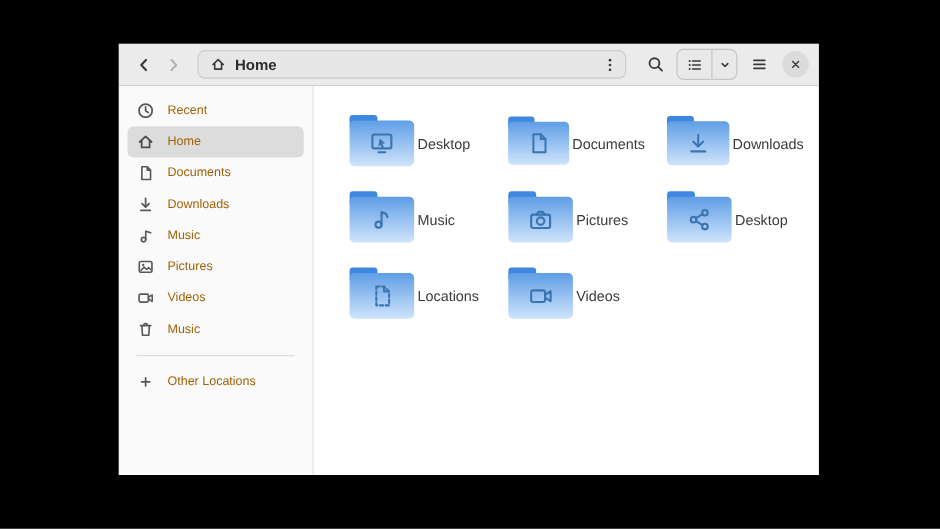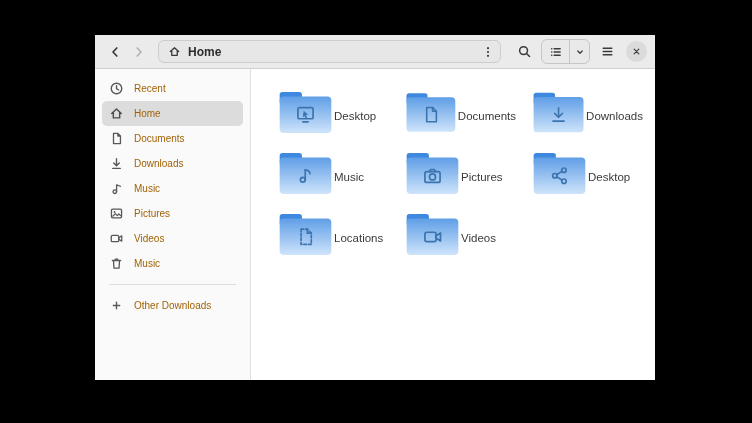--- a/index.html
+++ b/index.html
@@ -210,21 +210,21 @@
         </svg>
         <span>Music</span>
       </div>
 
       <hr class="side-sep">
 
       <div class="side-item">
         <svg width="15" height="15" viewBox="0 0 16 16">
           <path d="M8 4.6 v6.8 M4.6 8 h6.8" stroke="#56585c" stroke-width="1.5" stroke-linecap="round"></path>
         </svg>
-        <span>Other Downloads</span>
+        <span>Other Locations</span>
       </div>
     </div>
 
     <div class="content">
       <div class="grid">
 
         <div class="tile">
           <svg class="folder" viewBox="0 0 64 52">
             <rect x="3" y="3" width="25" height="13" rx="3" fill="#3f88e0"></rect>
             <rect x="3" y="8" width="58" height="41" rx="4.5" fill="url(#fgrad)"></rect>

